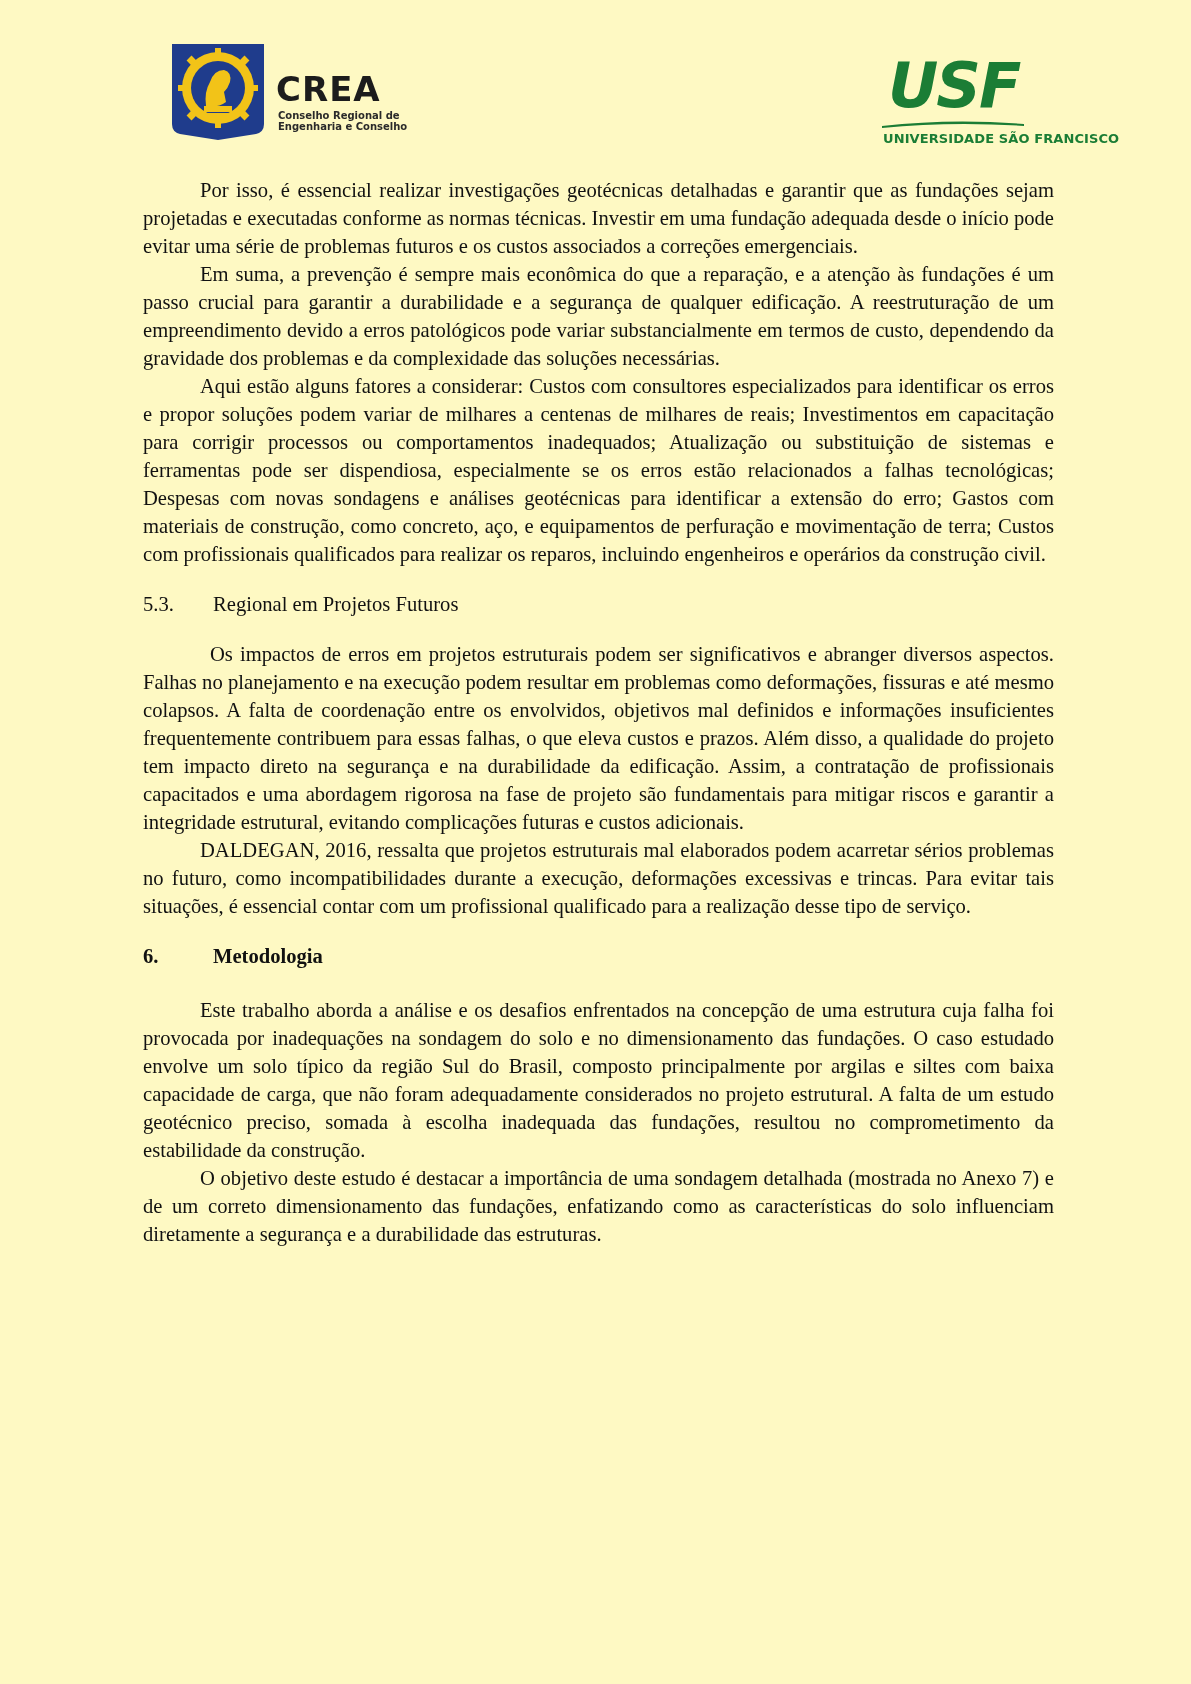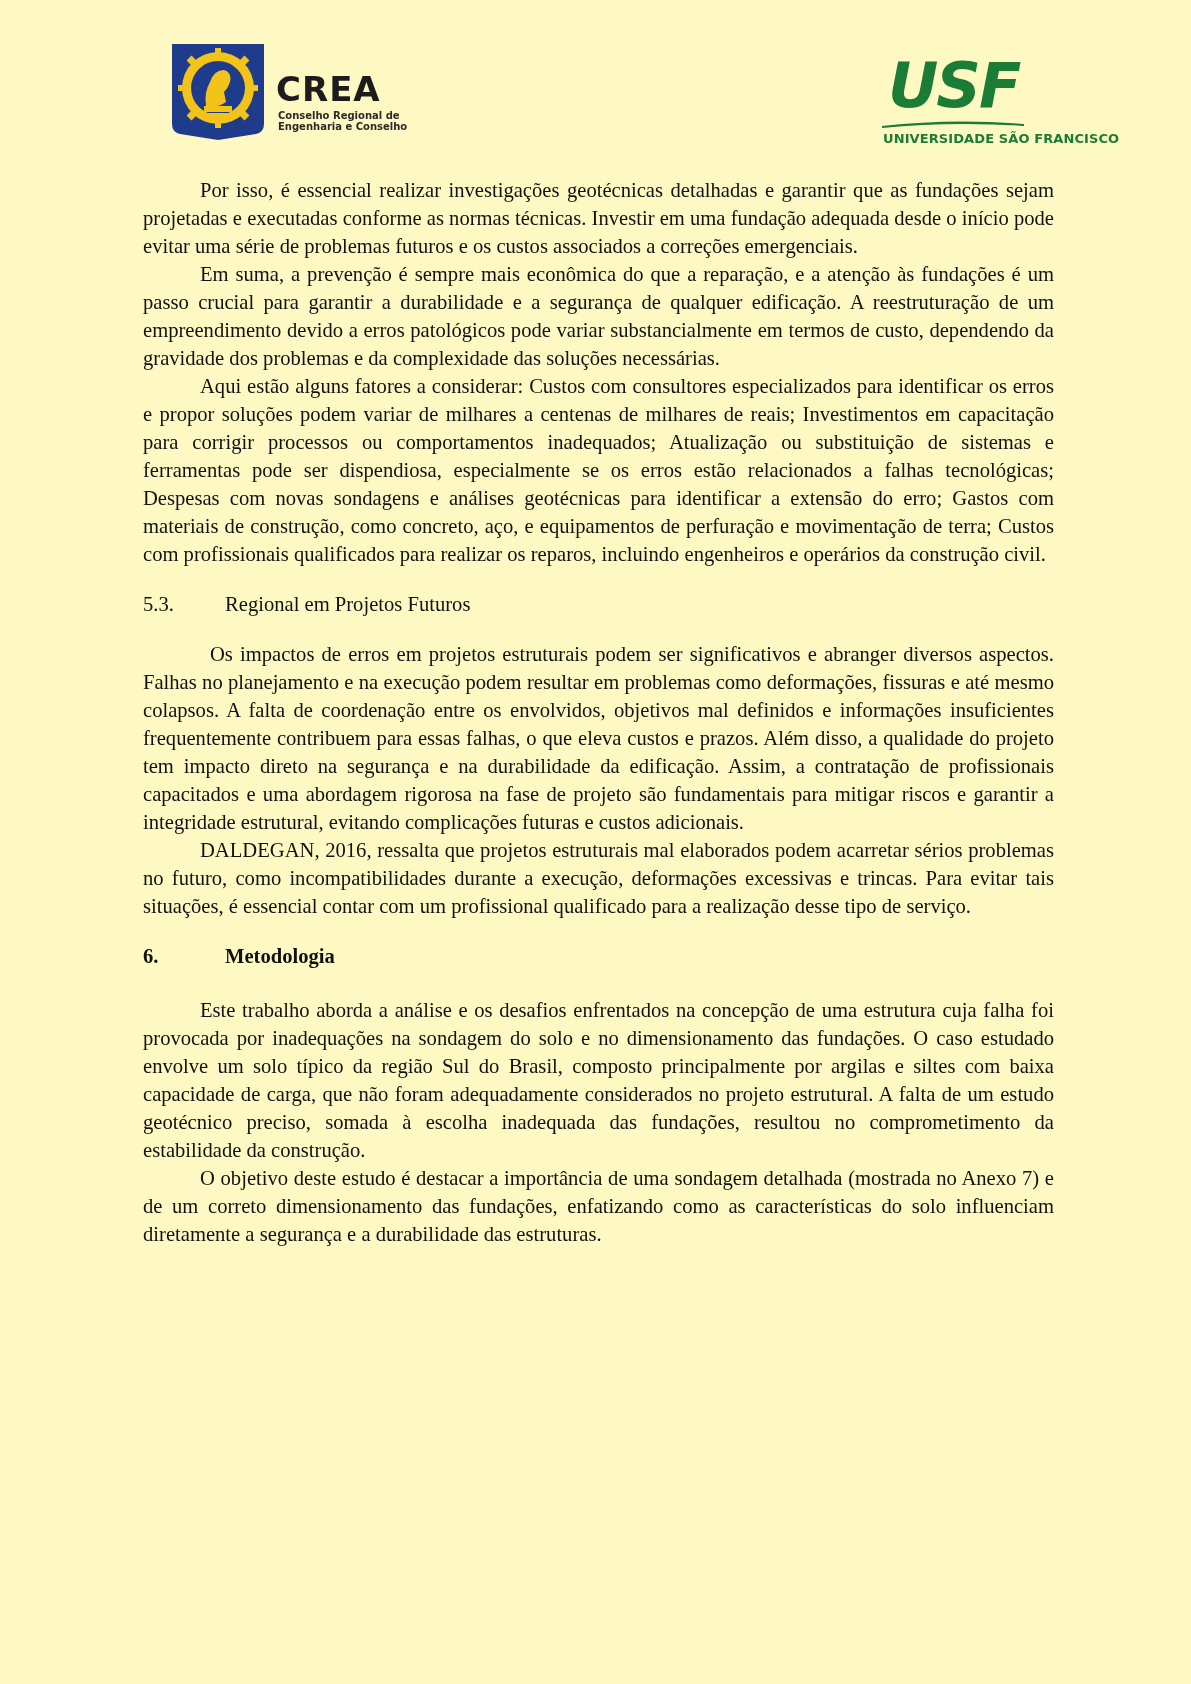--- a/index.html
+++ b/index.html
@@ -14,21 +14,21 @@
 
   .usf-logo { position: absolute; left: 880px; top: 58px; width: 160px; height: 90px; }
   .usf-word { position: absolute; left: 0; top: -4px; font-family: "DejaVu Sans", sans-serif; font-weight: bold; font-style: italic; font-size: 62px; color: #1b7d35; letter-spacing: -2px; line-height: 64px; margin-left: 8px; }
   .usf-swoosh { position: absolute; left: 2px; top: 62px; width: 142px; height: 8px; }
   .usf-sub { position: absolute; left: 3px; top: 73px; font-family: "DejaVu Sans", sans-serif; font-weight: bold; font-size: 13px; color: #1b7d35; letter-spacing: 0.1px; white-space: nowrap; }
 
   
   .body-text { position: absolute; left: 143px; top: 162px; width: 911px; font-family: "Liberation Serif", serif; font-size: 20.6px; line-height: 28px; color: #111; margin-top: 14px; }
   .p { margin: 0; text-align: justify; text-indent: 57px; }
   .p.indent-big { text-indent: 67px; }
-  .heading { margin: 0; display: flex; font-family: "Liberation Serif", serif; font-size: 20.6px; line-height: 28px; color: #111; gap: 12px; }
+  .heading { margin: 0; display: flex; font-family: "Liberation Serif", serif; font-size: 20.6px; line-height: 28px; color: #111; }
   .heading .num { width: 70px; }
   .heading.bold { font-weight: bold; }
   .gap-1 { height: 22px; }
   .gap-2 { height: 26px; }
 </style>
 </head>
 <body>
 
 <div class="page">
 

